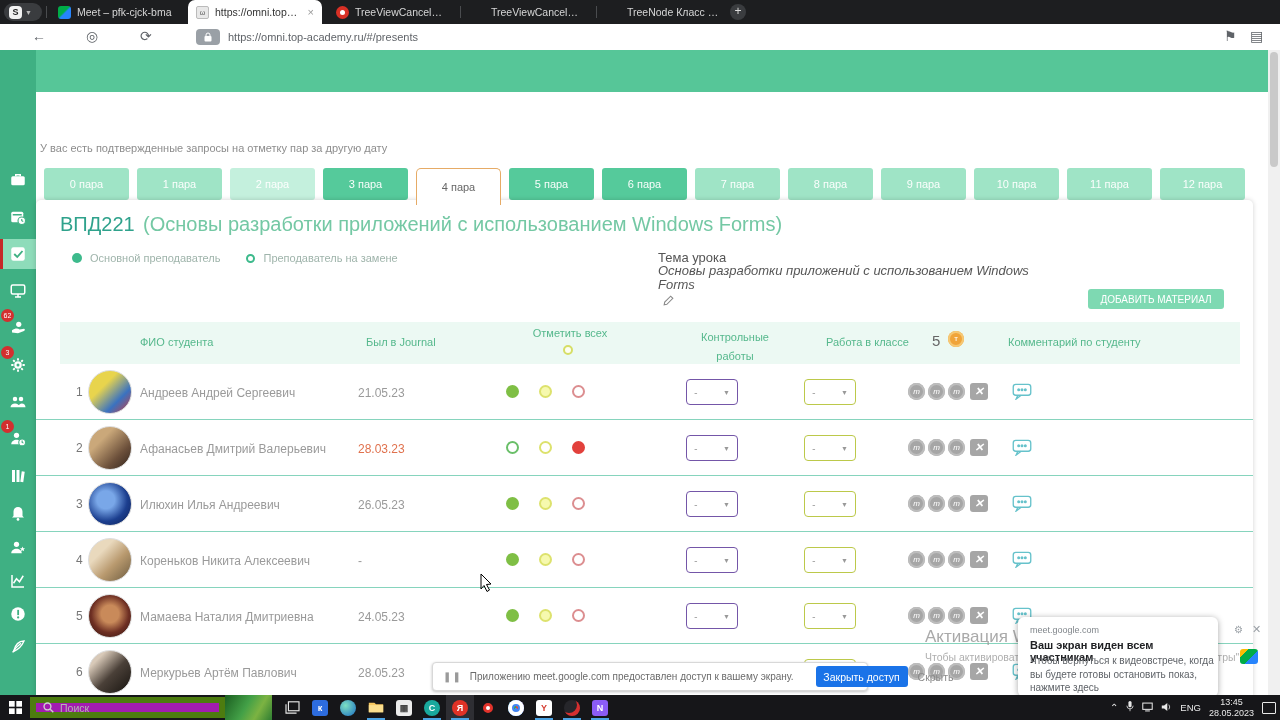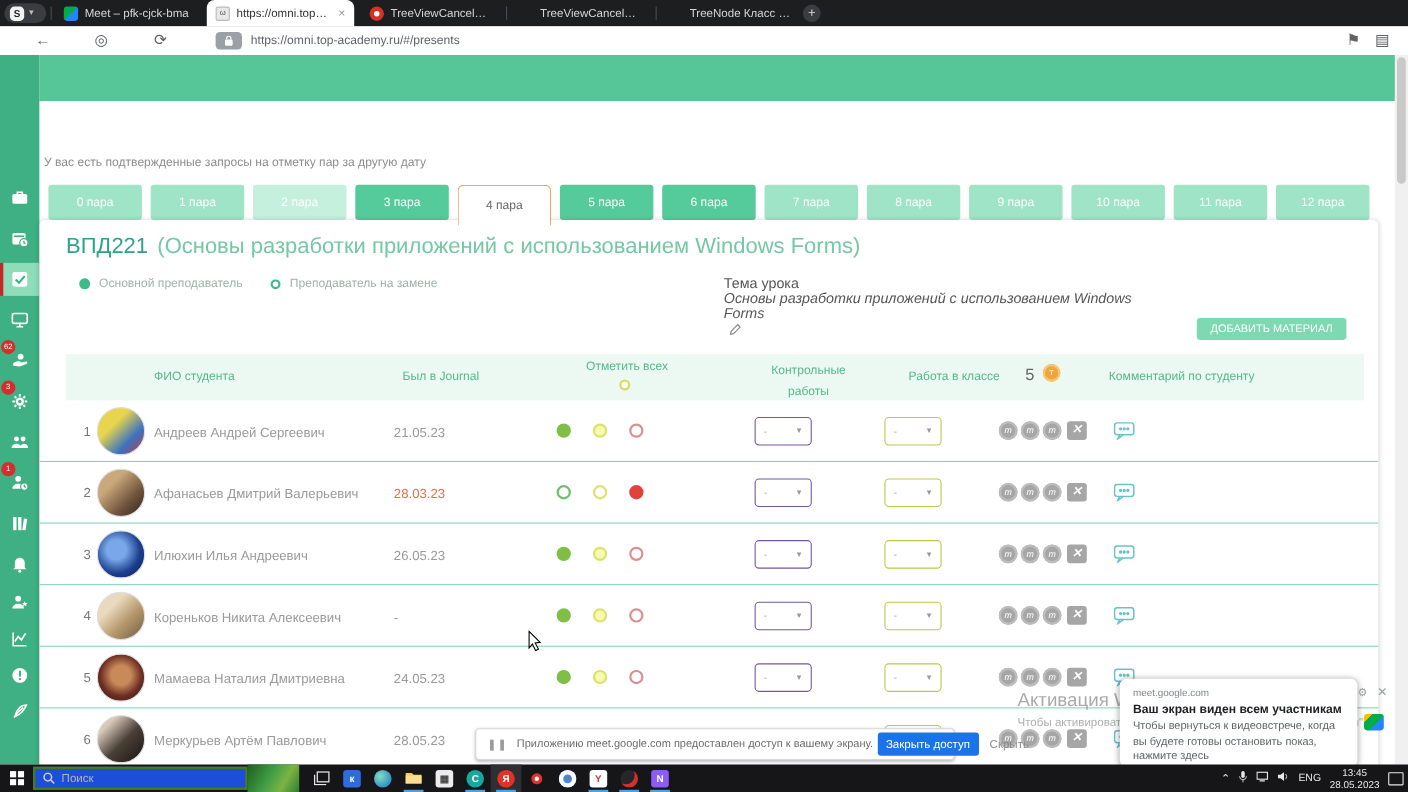--- a/index.html
+++ b/index.html
@@ -106,26 +106,26 @@
   .dd2{left:768px;border:1.5px solid #bcc94a;}
   .coinrow{position:absolute;left:872px;top:19px;display:flex;gap:3px;align-items:center;}
   .coin{width:17px;height:17px;border-radius:50%;background:#a6a6a6;box-shadow:inset 0 0 0 2px #bdbdbd;color:#fff;font-size:8px;line-height:17px;text-align:center;}
   .xbtn{width:18px;height:17px;border-radius:3px;background:#a6a6a6;color:#fff;font-size:11px;font-weight:bold;line-height:17px;text-align:center;margin-left:2px;}
   .cmt{position:absolute;left:976px;top:19px;}
 
   
   .sharebar{position:absolute;left:432px;top:662px;width:436px;height:29px;background:#fff;border:1px solid #d8d8d8;border-radius:4px;box-shadow:0 1px 3px rgba(0,0,0,.25);z-index:20;display:flex;align-items:center;}
   .pausei{margin-left:10px;color:#9a9a9a;font-size:10px;letter-spacing:1px;}
   .sharetxt{margin-left:8px;font-size:10px;color:#6b6b6b;white-space:nowrap;}
-  .stopbtn{margin-left:4px;width:92px;height:21px;background:#1a73e8;border-radius:3px;color:#fff;font-size:10.5px;display:flex;align-items:center;justify-content:center;flex:0 0 auto;}
+  .stopbtn{margin-left:22px;width:92px;height:21px;background:#1a73e8;border-radius:3px;color:#fff;font-size:10.5px;display:flex;align-items:center;justify-content:center;flex:0 0 auto;}
   .hidebtn{margin-left:10px;font-size:10.5px;color:#8a8a8a;}
   .watermark{position:absolute;left:925px;top:627px;z-index:10;color:#9b9b9b;}
   .wm1{font-size:17px;opacity:.85;}
   .wm2{font-size:10.5px;opacity:.8;margin-top:4px;white-space:nowrap;}
-  .meetpopup{position:absolute;left:1018px;top:617px;width:216px;height:80px;background:#fff;border-radius:6px;box-shadow:0 1px 6px rgba(0,0,0,.35);z-index:25;}
+  .meetpopup{position:absolute;left:1018px;top:617px;width:200px;height:80px;background:#fff;border-radius:6px;box-shadow:0 1px 6px rgba(0,0,0,.35);z-index:25;}
   .mp-origin{position:absolute;left:12px;top:8px;font-size:9px;color:#80868b;}
   .mp-gear{position:absolute;left:216px;top:7px;color:#9aa0a6;font-size:10px;}
   .mp-close{position:absolute;left:234px;top:6px;color:#9aa0a6;font-size:11px;}
   .mp-title{position:absolute;left:12px;top:22px;font-size:11px;font-weight:bold;color:#202124;}
   .mp-body{position:absolute;left:12px;top:37px;width:195px;font-size:10px;color:#5f6368;line-height:1.35;}
   .mp-logo{position:absolute;left:222px;top:32px;width:18px;height:15px;border-radius:3px;background:linear-gradient(135deg,#fbbc05 0 25%,#00ac47 25% 60%,#2684fc 60%);}
   .cursor{position:absolute;left:480px;top:573px;z-index:40;}
   .scrollbar{position:absolute;left:1268px;top:50px;width:12px;height:645px;background:#f0f0f0;z-index:3;}
   .sthumb{position:absolute;left:2px;top:2px;width:8px;height:115px;background:#c9c9c9;border-radius:4px;}
 
@@ -133,21 +133,21 @@
   .av1{background:linear-gradient(135deg,#e8d44d 35%,#3a72c0 70%,#cf3b3b);}
   .av2{background:linear-gradient(135deg,#caa87a 30%,#6b4f3a 70%,#31241c);}
   .av3{background:radial-gradient(circle at 40% 40%,#79a7e8 0 25%,#1c3f8f 60%,#0a1c4f);}
   .av4{background:linear-gradient(135deg,#e9d9bd 30%,#b99a6f 60%,#6d5b3f);}
   .av5{background:radial-gradient(circle at 50% 45%,#c98a5a 0 28%,#6e2f23 60%,#2b120e);}
   .av6{background:linear-gradient(135deg,#d8c9b8 20%,#4a4038 55%,#17130f);}
 
   
   .taskbar{position:absolute;left:0;top:695px;width:1280px;height:25px;background:#161619;z-index:50;display:flex;align-items:center;}
   .startbtn{width:30px;height:25px;display:flex;align-items:center;justify-content:center;}
-  .searchbox{width:195px;height:21px;background:#1d4ed8;border:2px solid #4d7c0f;display:flex;align-items:center;gap:6px;padding:0 7px;color:#b5b5b5;font-size:10.5px;}
+  .searchbox{width:195px;height:21px;background:#a21caf;border:6px solid #4d7c0f;display:flex;align-items:center;gap:6px;padding:0 7px;color:#b5b5b5;font-size:10.5px;}
   .plant{width:47px;height:25px;background:linear-gradient(120deg,#1b5e20,#43a047 45%,#7cb342 70%,#2e7d32);}
   .tbapps{display:flex;align-items:center;height:25px;margin-left:6px;}
   .tapp{position:relative;width:28px;height:25px;display:flex;align-items:center;justify-content:center;}
   .tapp.run::after{content:"";position:absolute;left:5px;bottom:0;width:18px;height:2px;background:#4ba3e3;}
   .tapp.current{background:#2e2e33;}
   .ic16{width:16px;height:16px;border-radius:50%;display:flex;align-items:center;justify-content:center;font-size:9px;font-weight:bold;color:#fff;}
   .tray{position:absolute;right:4px;top:0;height:25px;display:flex;align-items:center;gap:8px;color:#e8e8e8;}
   .trayi{font-size:10px;}
   .lang{font-size:9.5px;}
   .clock{text-align:center;font-size:9px;line-height:1.2;}

